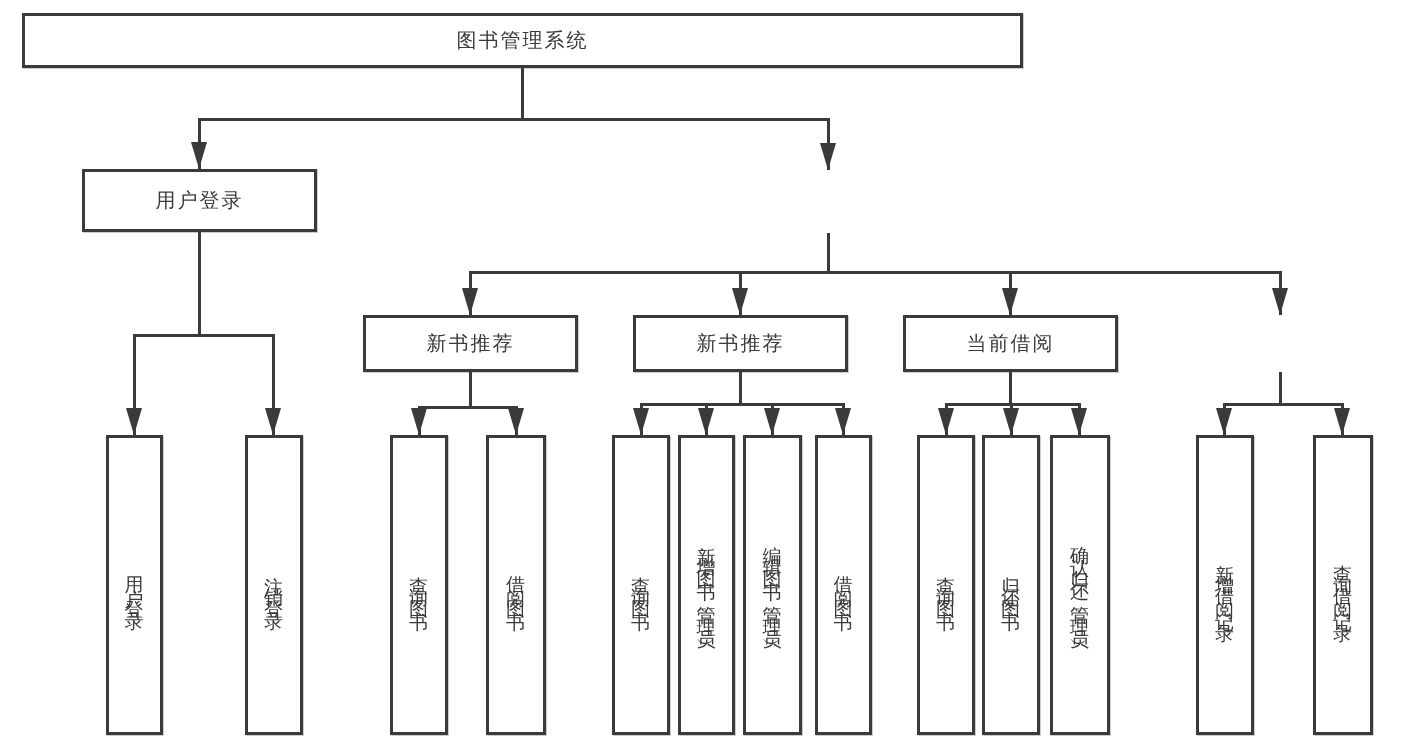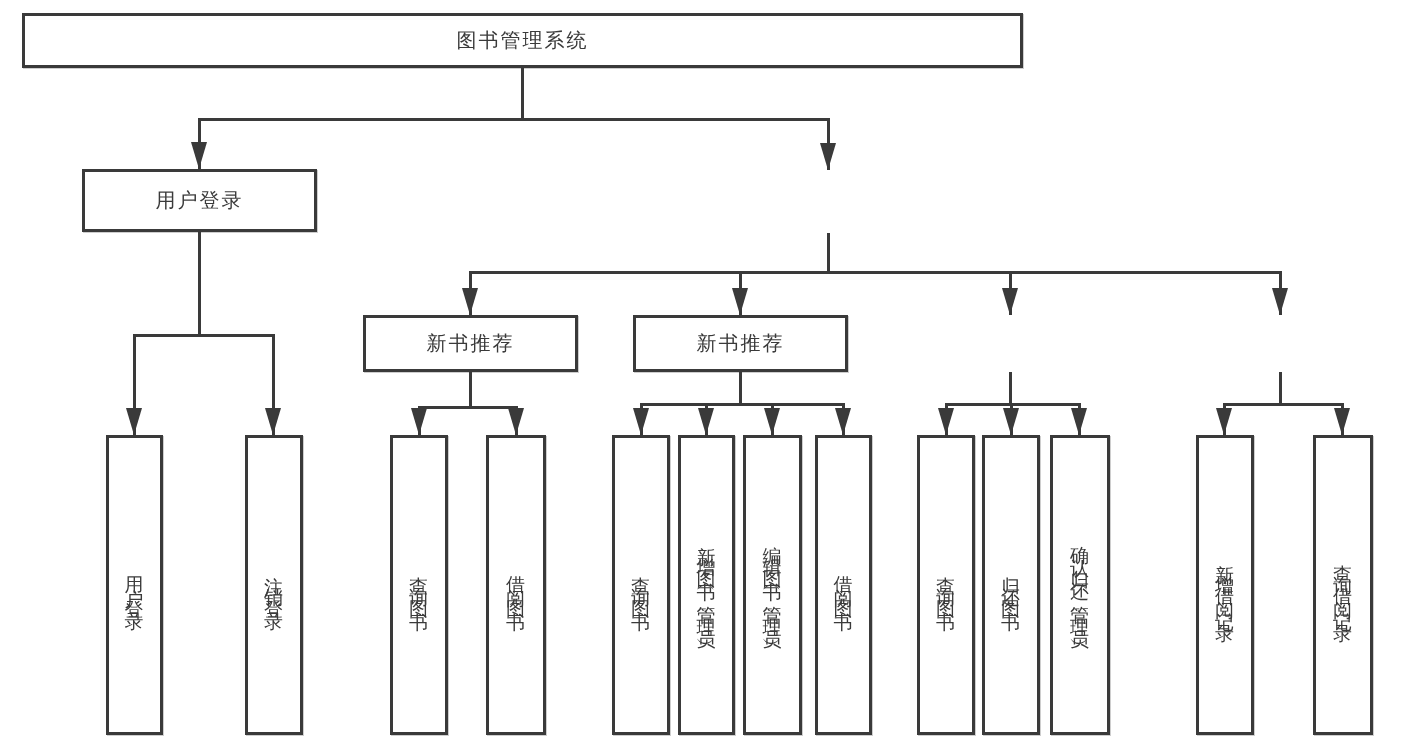--- a/index.html
+++ b/index.html
@@ -66,20 +66,23 @@
   <div class="line vl" style="left:1009px;top:271px;height:44px;"></div>
   <div class="arrow" style="left:1002px;top:288px;"></div>
   <div class="line vl" style="left:1279px;top:271px;height:44px;"></div>
   <div class="arrow" style="left:1272px;top:288px;"></div>
 
   <div class="box hbox" style="left:363px;top:315px;width:215px;height:57px;">
     <span>新书推荐</span>
   </div>
   <div class="box hbox" style="left:633px;top:315px;width:215px;height:57px;">
     <span>新书推荐</span>
+  </div>
+  <div class="box hbox" style="left:903px;top:315px;width:215px;height:57px;">
+    <span>当前借阅</span>
   </div>
 
   <div class="line vl" style="left:469px;top:372px;height:34px;"></div>
   <div class="line hl" style="left:418px;top:406px;width:99px;"></div>
   <div class="line vl" style="left:418px;top:406px;height:29px;"></div>
   <div class="arrow" style="left:411px;top:408px;"></div>
   <div class="line vl" style="left:515px;top:406px;height:29px;"></div>
   <div class="arrow" style="left:508px;top:408px;"></div>
 
   <div class="line vl" style="left:739px;top:372px;height:31px;"></div>

